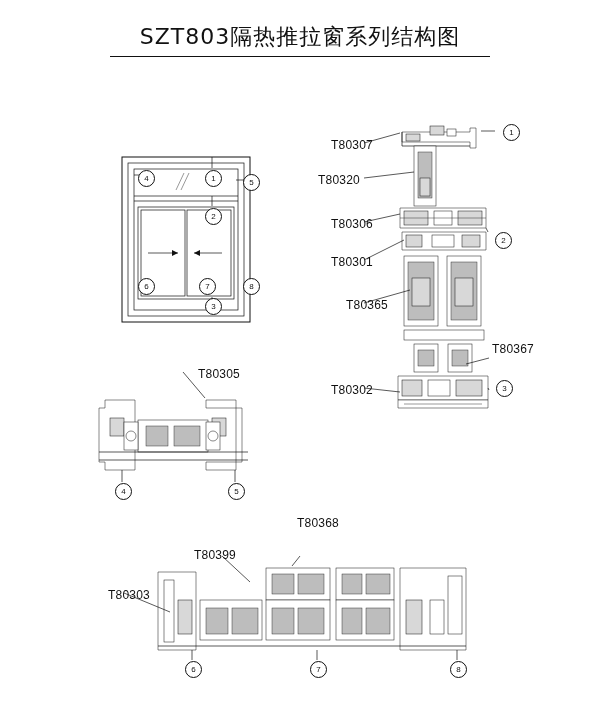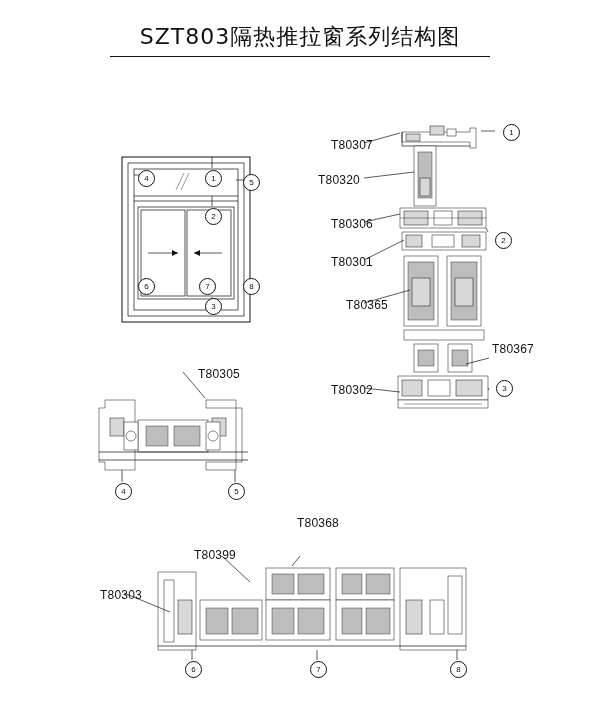--- a/index.html
+++ b/index.html
@@ -231,21 +231,21 @@
   <div class="lbl" style="left:331px;top:138px;">T80307</div>
   <div class="lbl" style="left:318px;top:173px;">T80320</div>
   <div class="lbl" style="left:331px;top:217px;">T80306</div>
   <div class="lbl" style="left:331px;top:255px;">T80301</div>
   <div class="lbl" style="left:322px;top:298px;margin-left:24px;">T80365</div>
   <div class="lbl" style="left:492px;top:342px;">T80367</div>
   <div class="lbl" style="left:331px;top:383px;">T80302</div>
   <div class="lbl" style="left:150px;top:367px;margin-left:48px;">T80305</div>
   <div class="lbl" style="left:194px;top:548px;">T80399</div>
   <div class="lbl" style="left:297px;top:516px;">T80368</div>
-  <div class="lbl" style="left:100px;top:588px;">T80303</div>
+  <div class="lbl" style="left:108px;top:588px;">T80303</div>
 
   <div class="callout" style="left:503px;top:124px;">1</div>
   <div class="callout" style="left:495px;top:232px;">2</div>
   <div class="callout" style="left:496px;top:380px;">3</div>
   <div class="callout" style="left:115px;top:483px;">4</div>
   <div class="callout" style="left:228px;top:483px;">5</div>
   <div class="callout" style="left:185px;top:661px;">6</div>
   <div class="callout" style="left:310px;top:661px;">7</div>
   <div class="callout" style="left:450px;top:661px;">8</div>
 

